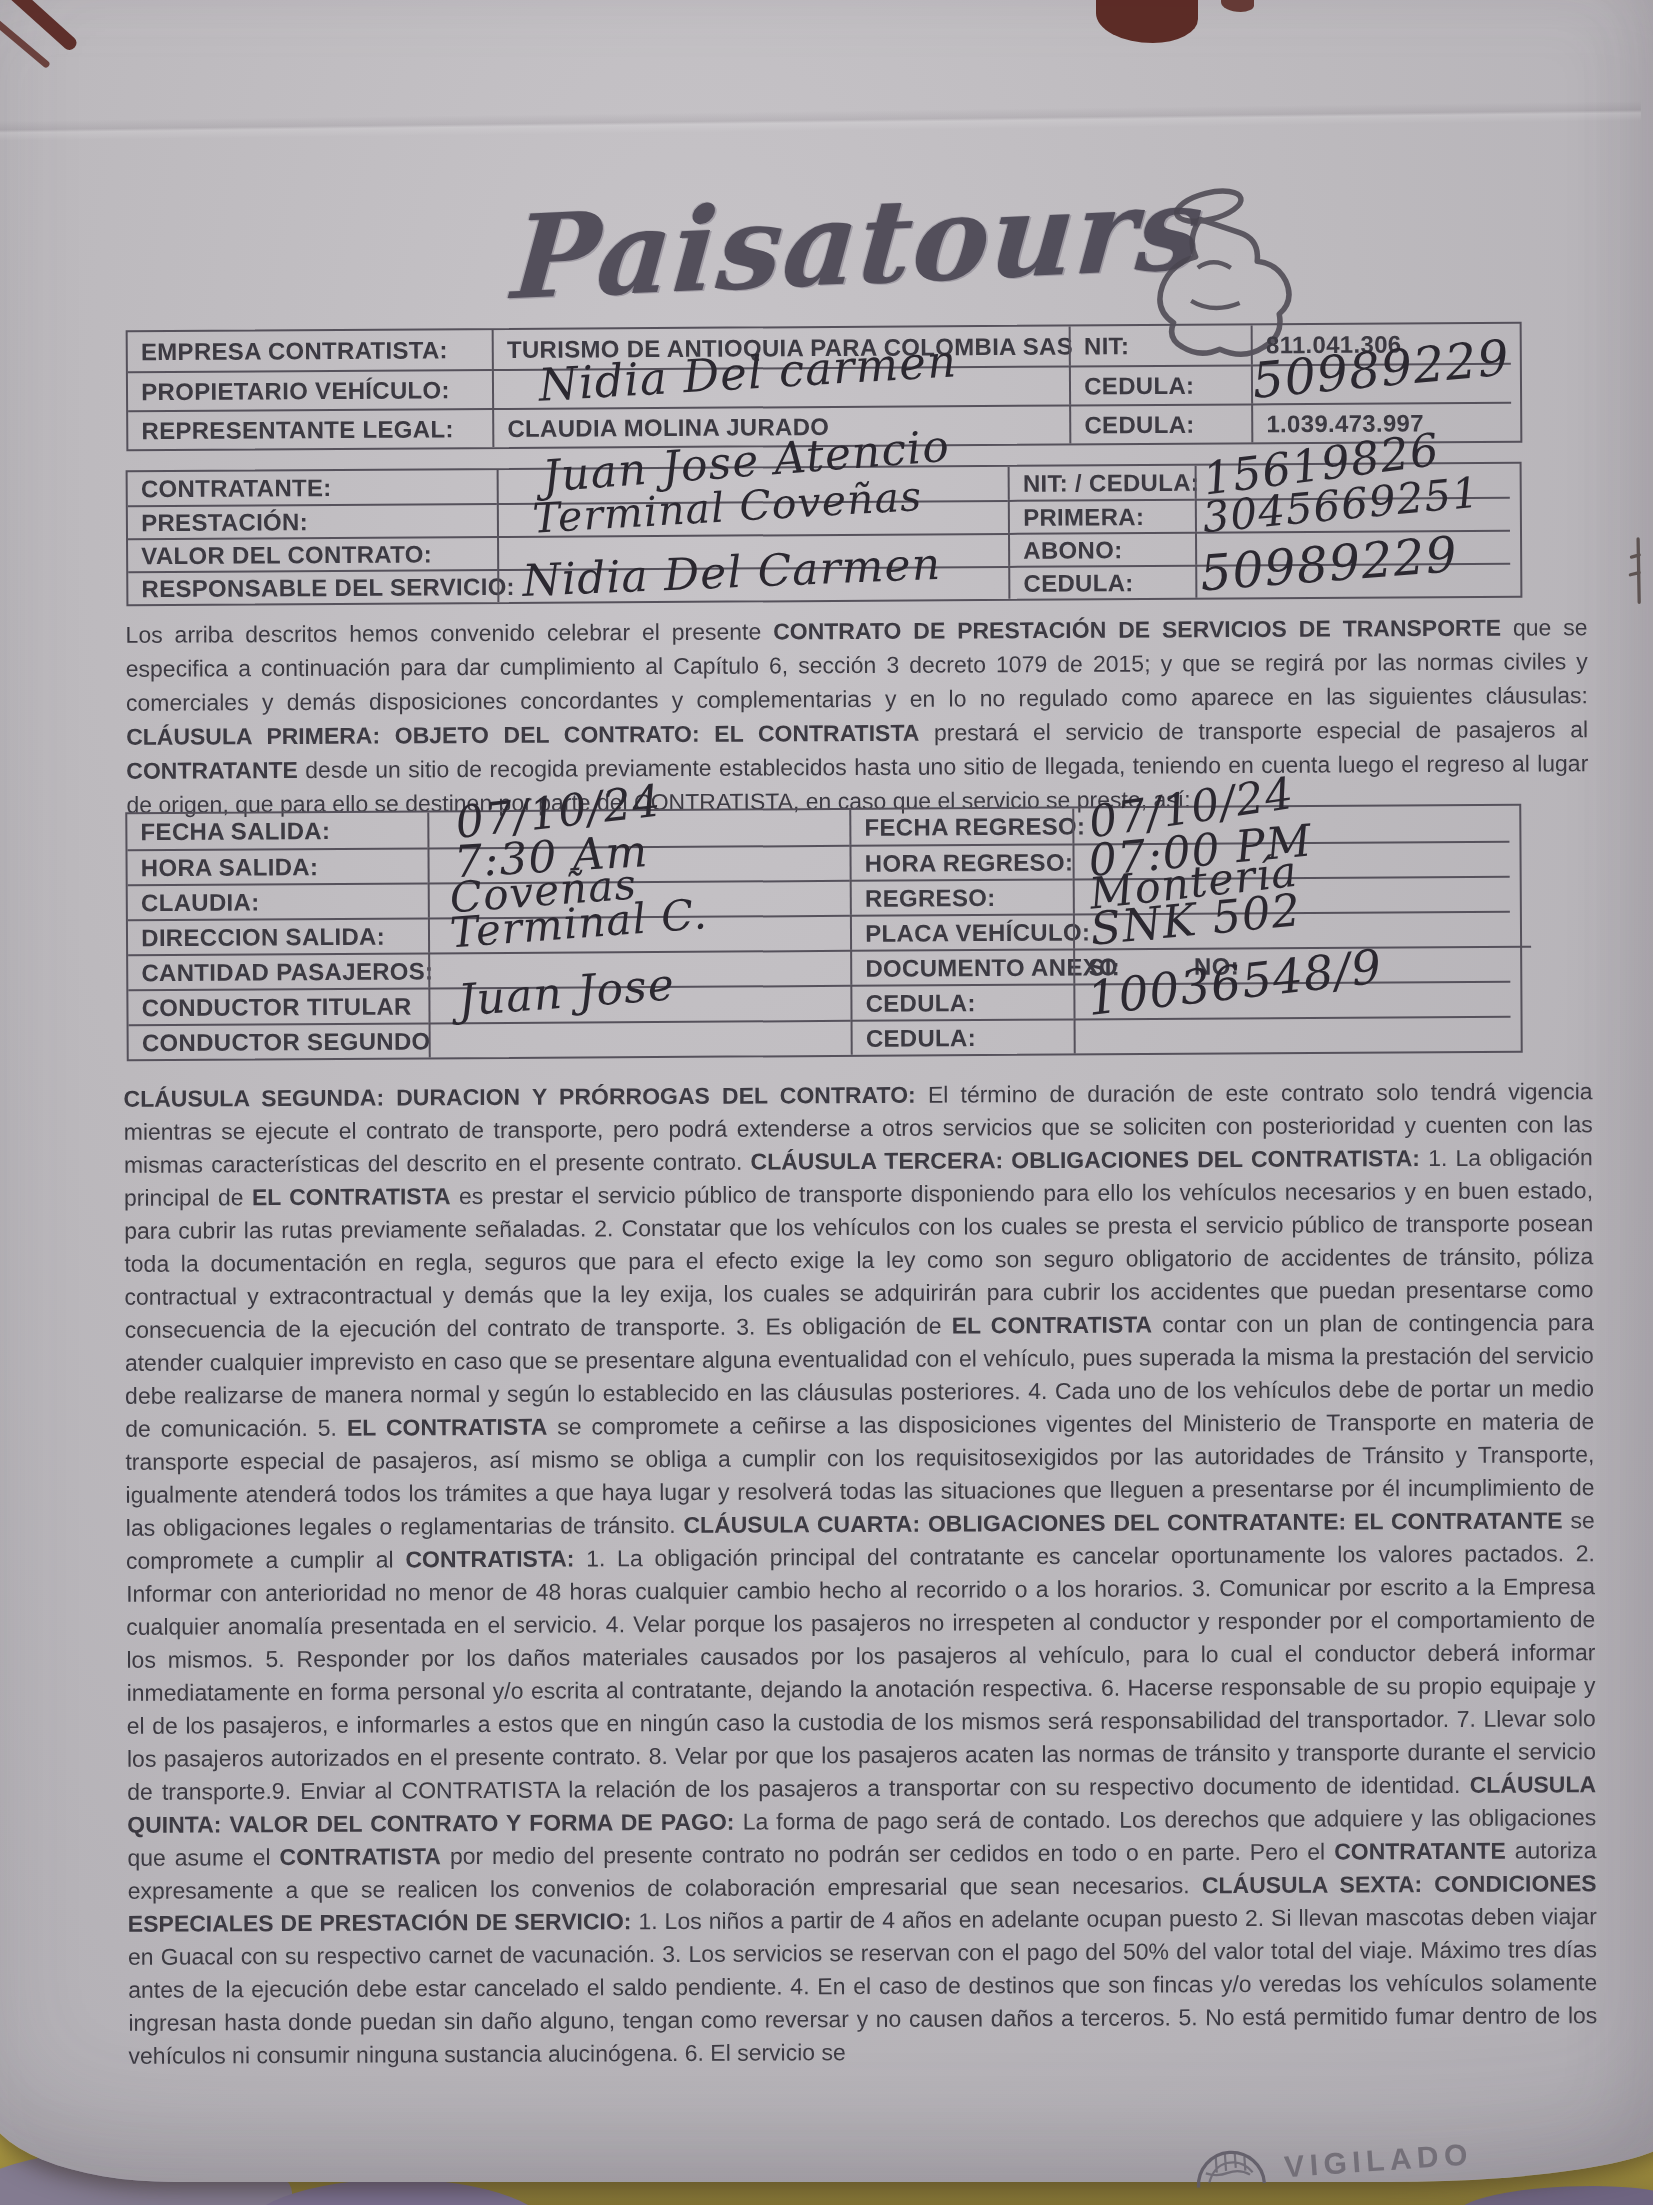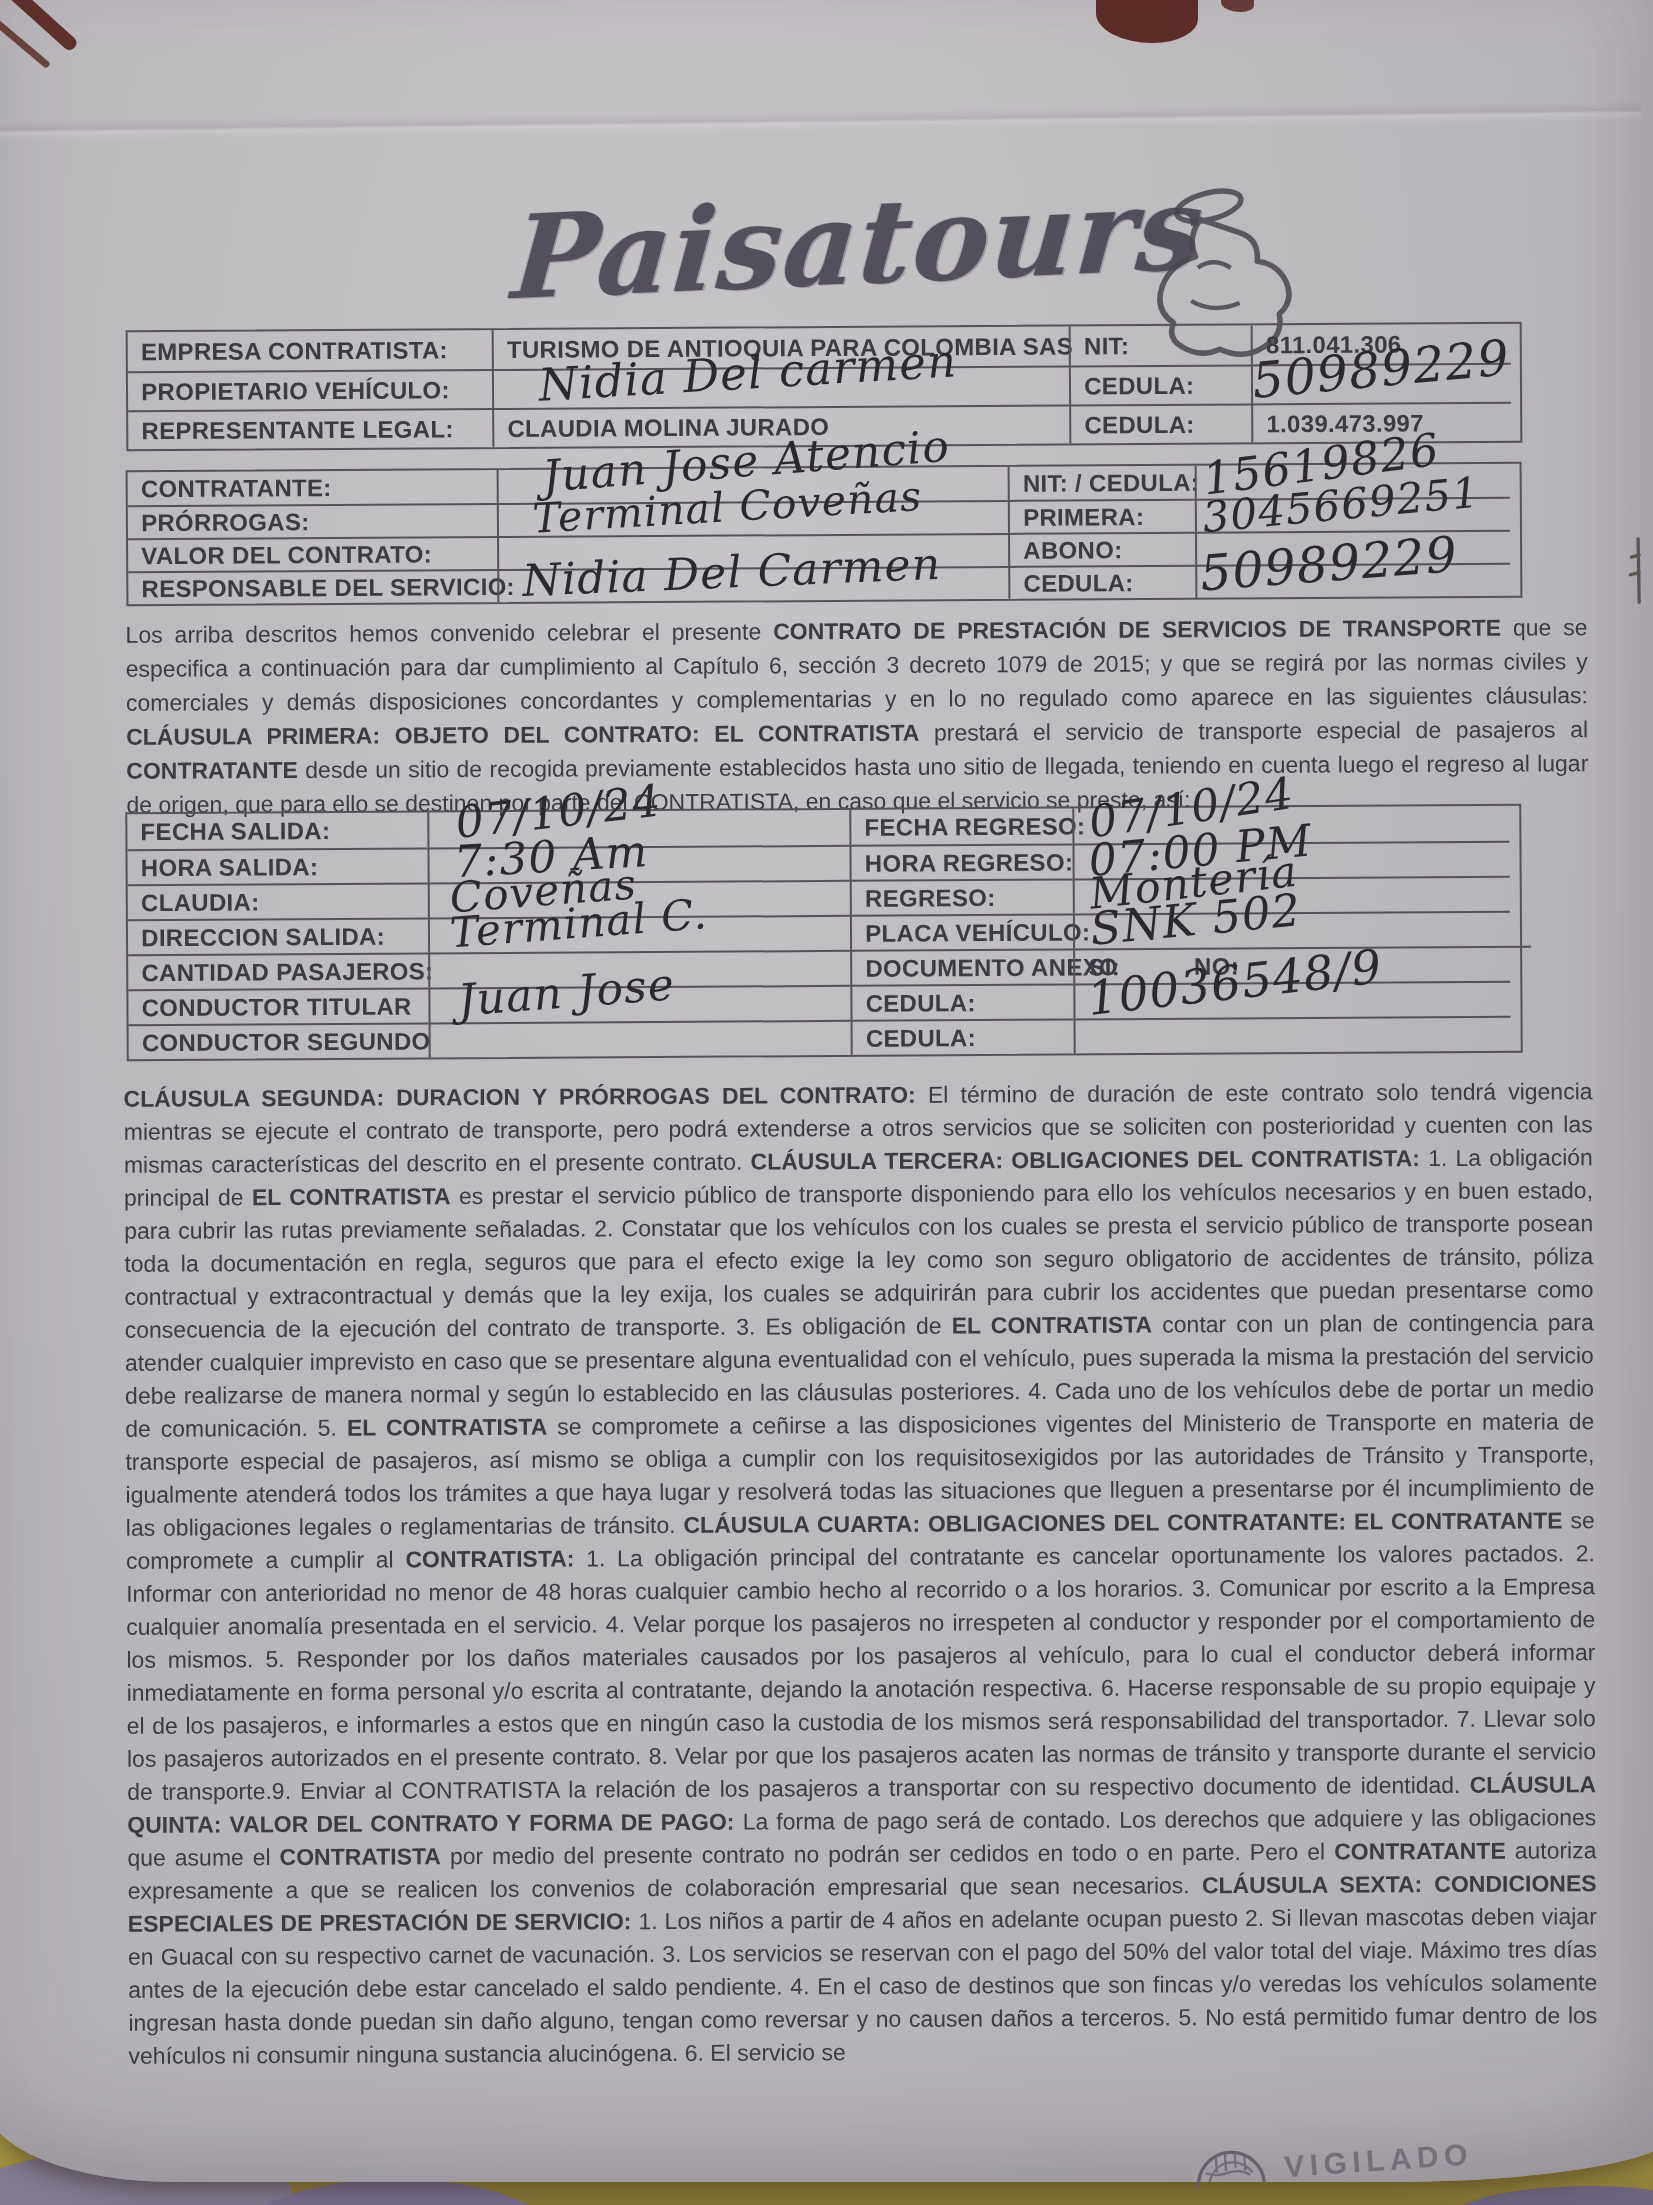--- a/index.html
+++ b/index.html
@@ -155,21 +155,21 @@
       <span class="hw" style="font-size:44px;transform:rotate(-4deg) translate(33px,-7.7px);">Juan Jose Atencio</span>
     </div>
   <div class="cell">
       <span class="lbl" style="font-size:24px;">NIT: / CEDULA:</span>
     </div>
   <div class="cell">
       <span class="hw" style="font-size:45px;transform:rotate(-7deg) translate(-3.3px,-3.3px);">15619826</span>
     </div>
 
   <div class="cell">
-      <span class="lbl">PRÓRROGAS:</span>
+      <span class="lbl">PRESTACIÓN:</span>
     </div>
   <div class="cell">
       <span class="hw" style="font-size:41px;transform:rotate(-3deg) translate(22px,0px);">Terminal Coveñas</span>
     </div>
   <div class="cell">
       <span class="lbl">PRIMERA:</span>
     </div>
   <div class="cell">
       <span class="hw" style="font-size:42px;transform:rotate(-5deg) translate(-5.5px,1.1px);">3045669251</span>
     </div>

